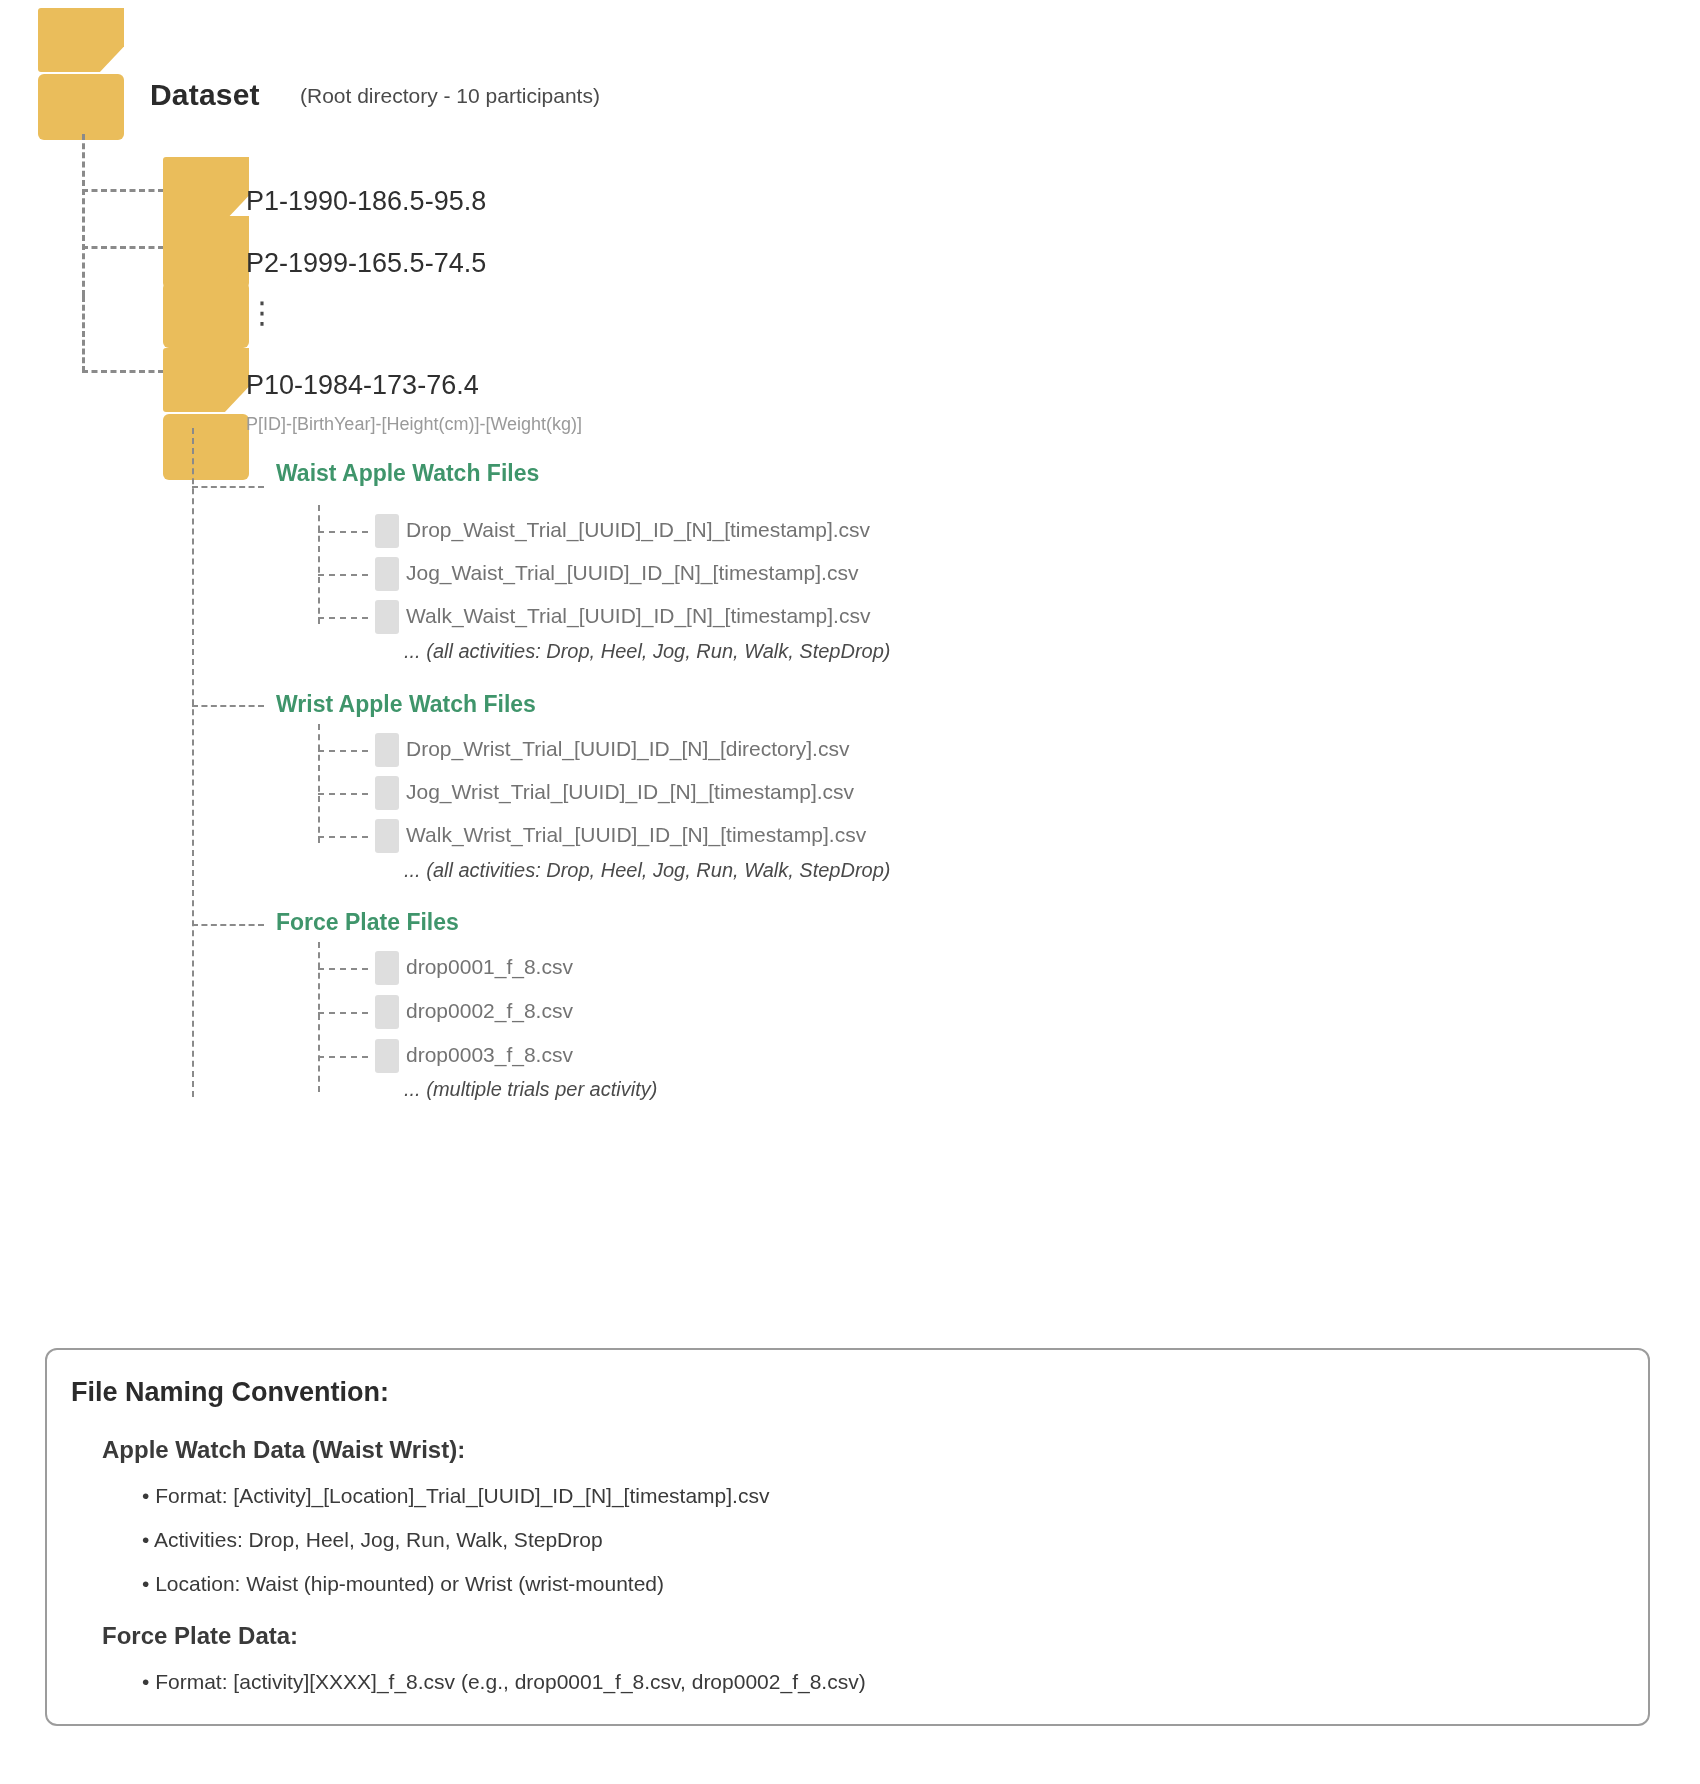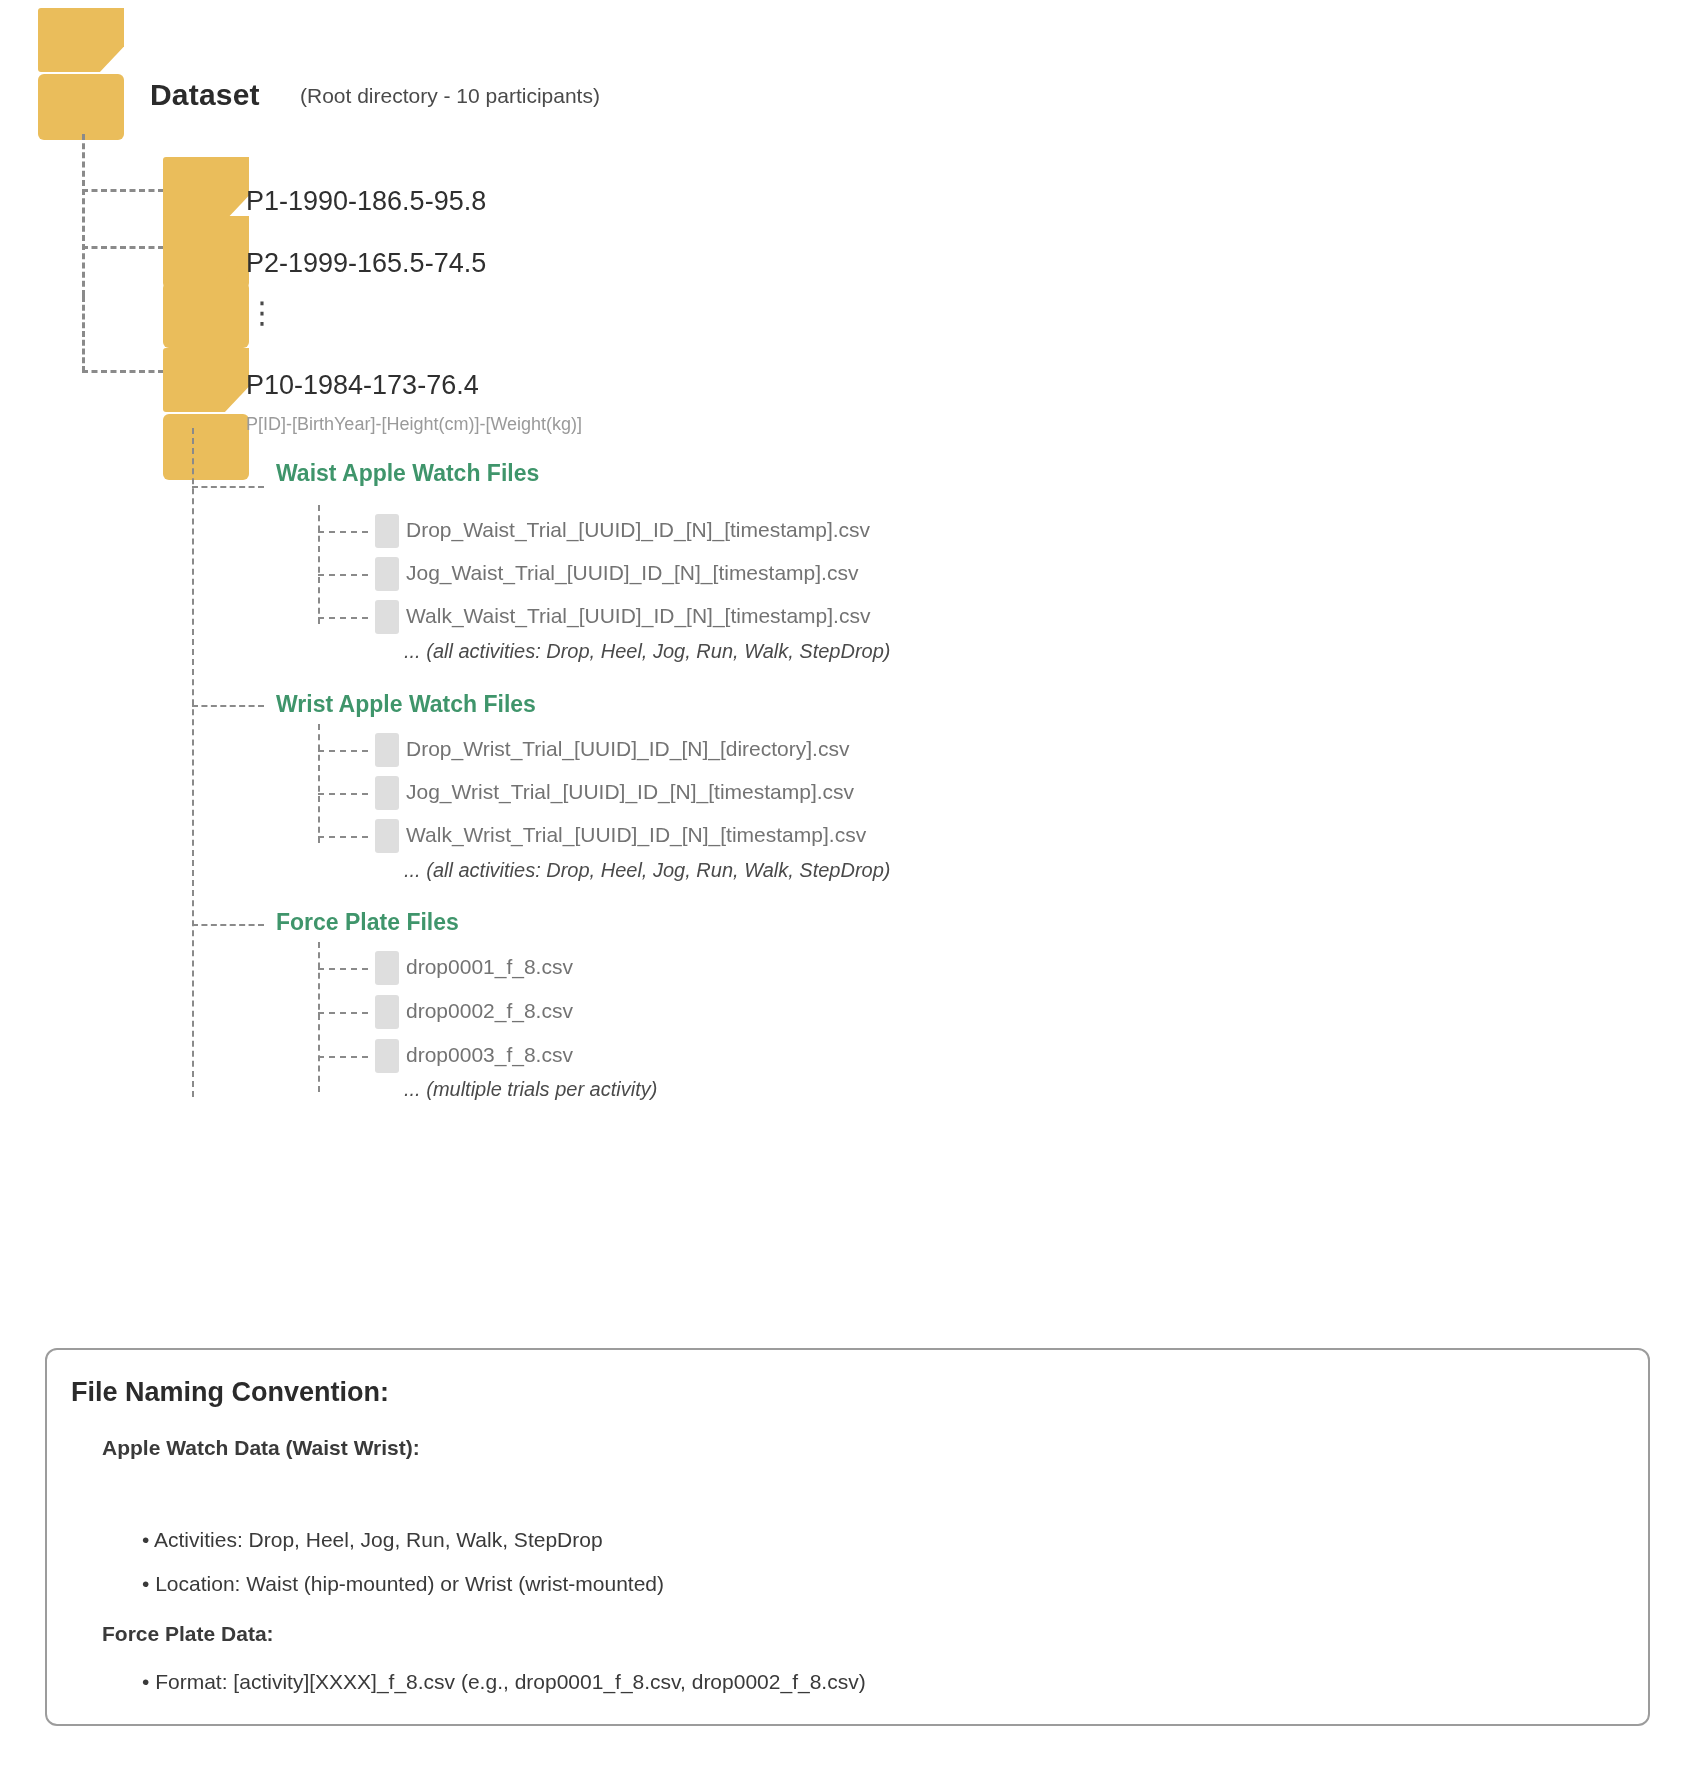--- a/index.html
+++ b/index.html
@@ -64,21 +64,21 @@
     position:absolute;left:45px;top:1348px;width:1605px;height:378px;
     border:2px solid #9c9c9c;border-radius:12px;background:#ffffff;
     box-sizing:border-box;
   }
   #legend .lg-title{
     position:absolute;left:24px;top:27px;
     font-size:27px;font-weight:bold;color:#2b2b2b;
   }
   #legend .lg-sec{
     position:absolute;left:55px;
-    font-size:21px;font-weight:bold;color:#3a3a3a;
+    font-size:24px;font-weight:bold;color:#3a3a3a;
   }
   #legend .lg-item{
     position:absolute;left:95px;
     font-size:21px;color:#3a3a3a;
   }
 </style>
 </head>
 <body>
 
 <div id="root">
@@ -176,20 +176,21 @@
   <div class="hline thin" style="left:318px;top:1056px;width:50px;"></div>
   <div class="fileicon" style="left:375px;top:1039px;"></div>
   <div class="lbl file-name" style="left:406px;top:1043px;">drop0003_f_8.csv</div>
 
   <div class="lbl note" style="left:404px;top:1078px;">... (multiple trials per activity)</div>
 
   <div id="legend">
     <div class="lg-title">File Naming Convention:</div>
 
     <div class="lg-sec" style="top:86px;">Apple Watch Data (Waist Wrist):</div>
+    <div class="lg-item" style="top:134px;">• Format: [Activity]_[Location]_Trial_[UUID]_ID_[N]_[timestamp].csv</div>
     <div class="lg-item" style="top:178px;">• Activities: Drop, Heel, Jog, Run, Walk, StepDrop</div>
     <div class="lg-item" style="top:222px;">• Location: Waist (hip-mounted) or Wrist (wrist-mounted)</div>
 
     <div class="lg-sec" style="top:272px;">Force Plate Data:</div>
     <div class="lg-item" style="top:320px;">• Format: [activity][XXXX]_f_8.csv (e.g., drop0001_f_8.csv, drop0002_f_8.csv)</div>
   </div>
 
 </div>
 
 </body></html>

